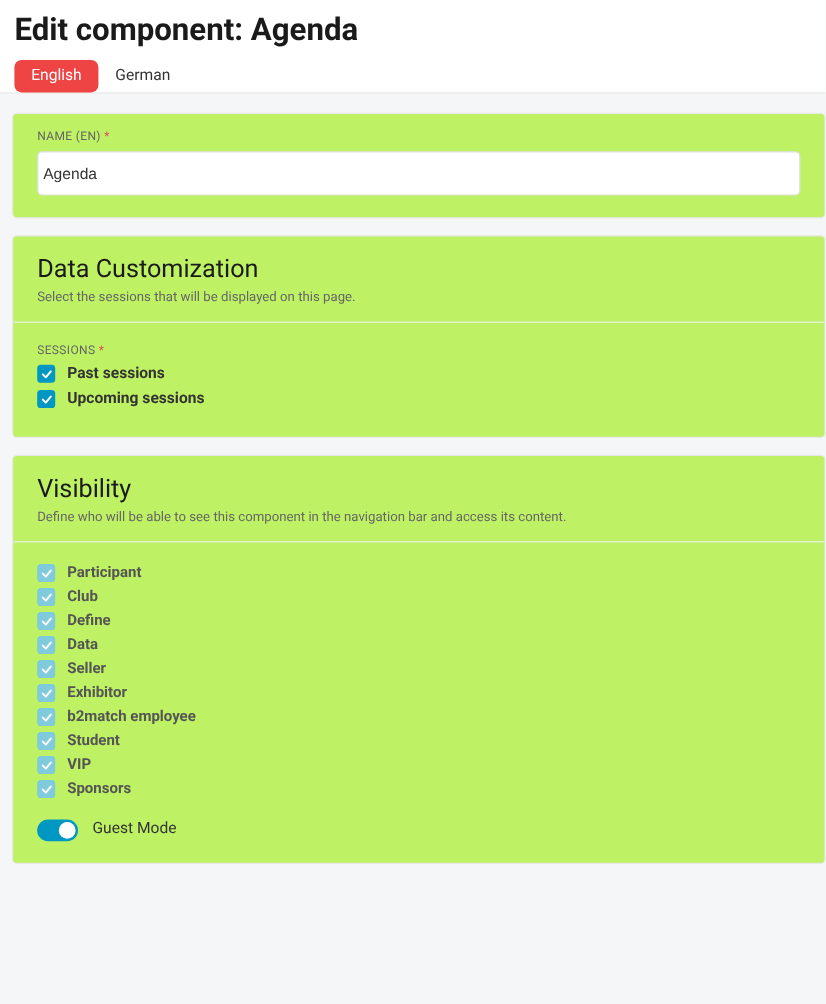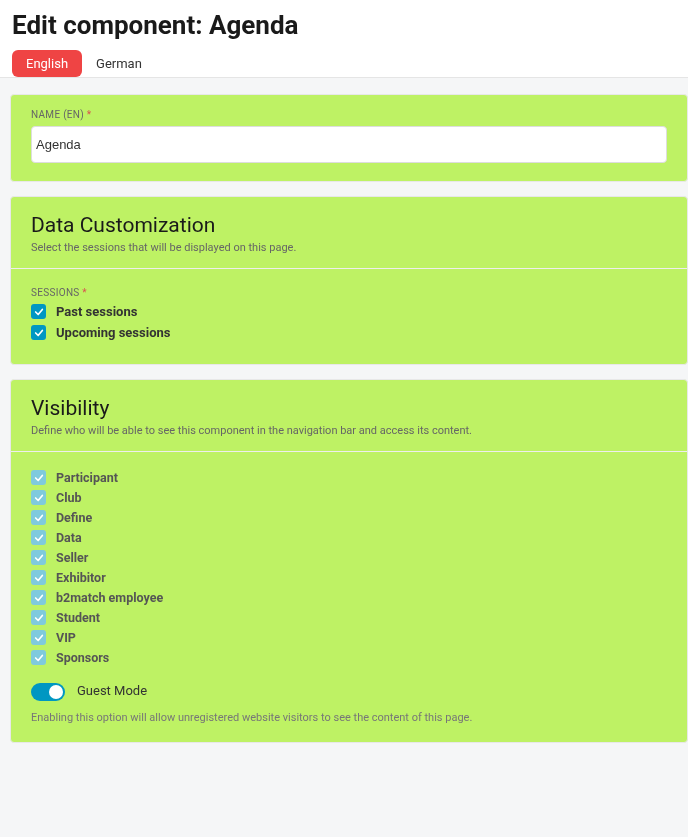--- a/index.html
+++ b/index.html
@@ -282,17 +282,16 @@
           <span class="chk-label">Sponsors</span>
         </div>
       </div>
 
       <div class="toggle-row">
         <span class="toggle">
             <span class="knob"></span>
           </span>
         <span class="toggle-label">Guest Mode</span>
       </div>
-      <div class="note">Enabling this option will allow unregistered website visitors to see the content of this page.</div>
     </div>
   </div>
 
 </div>
 
 </body></html>

